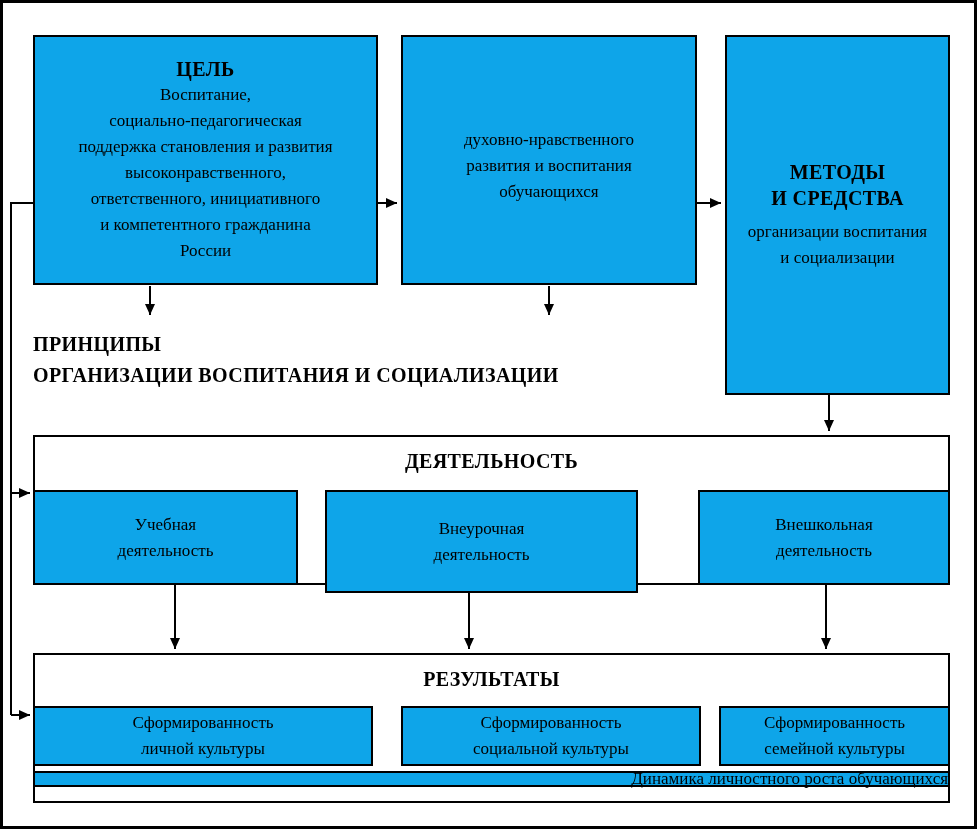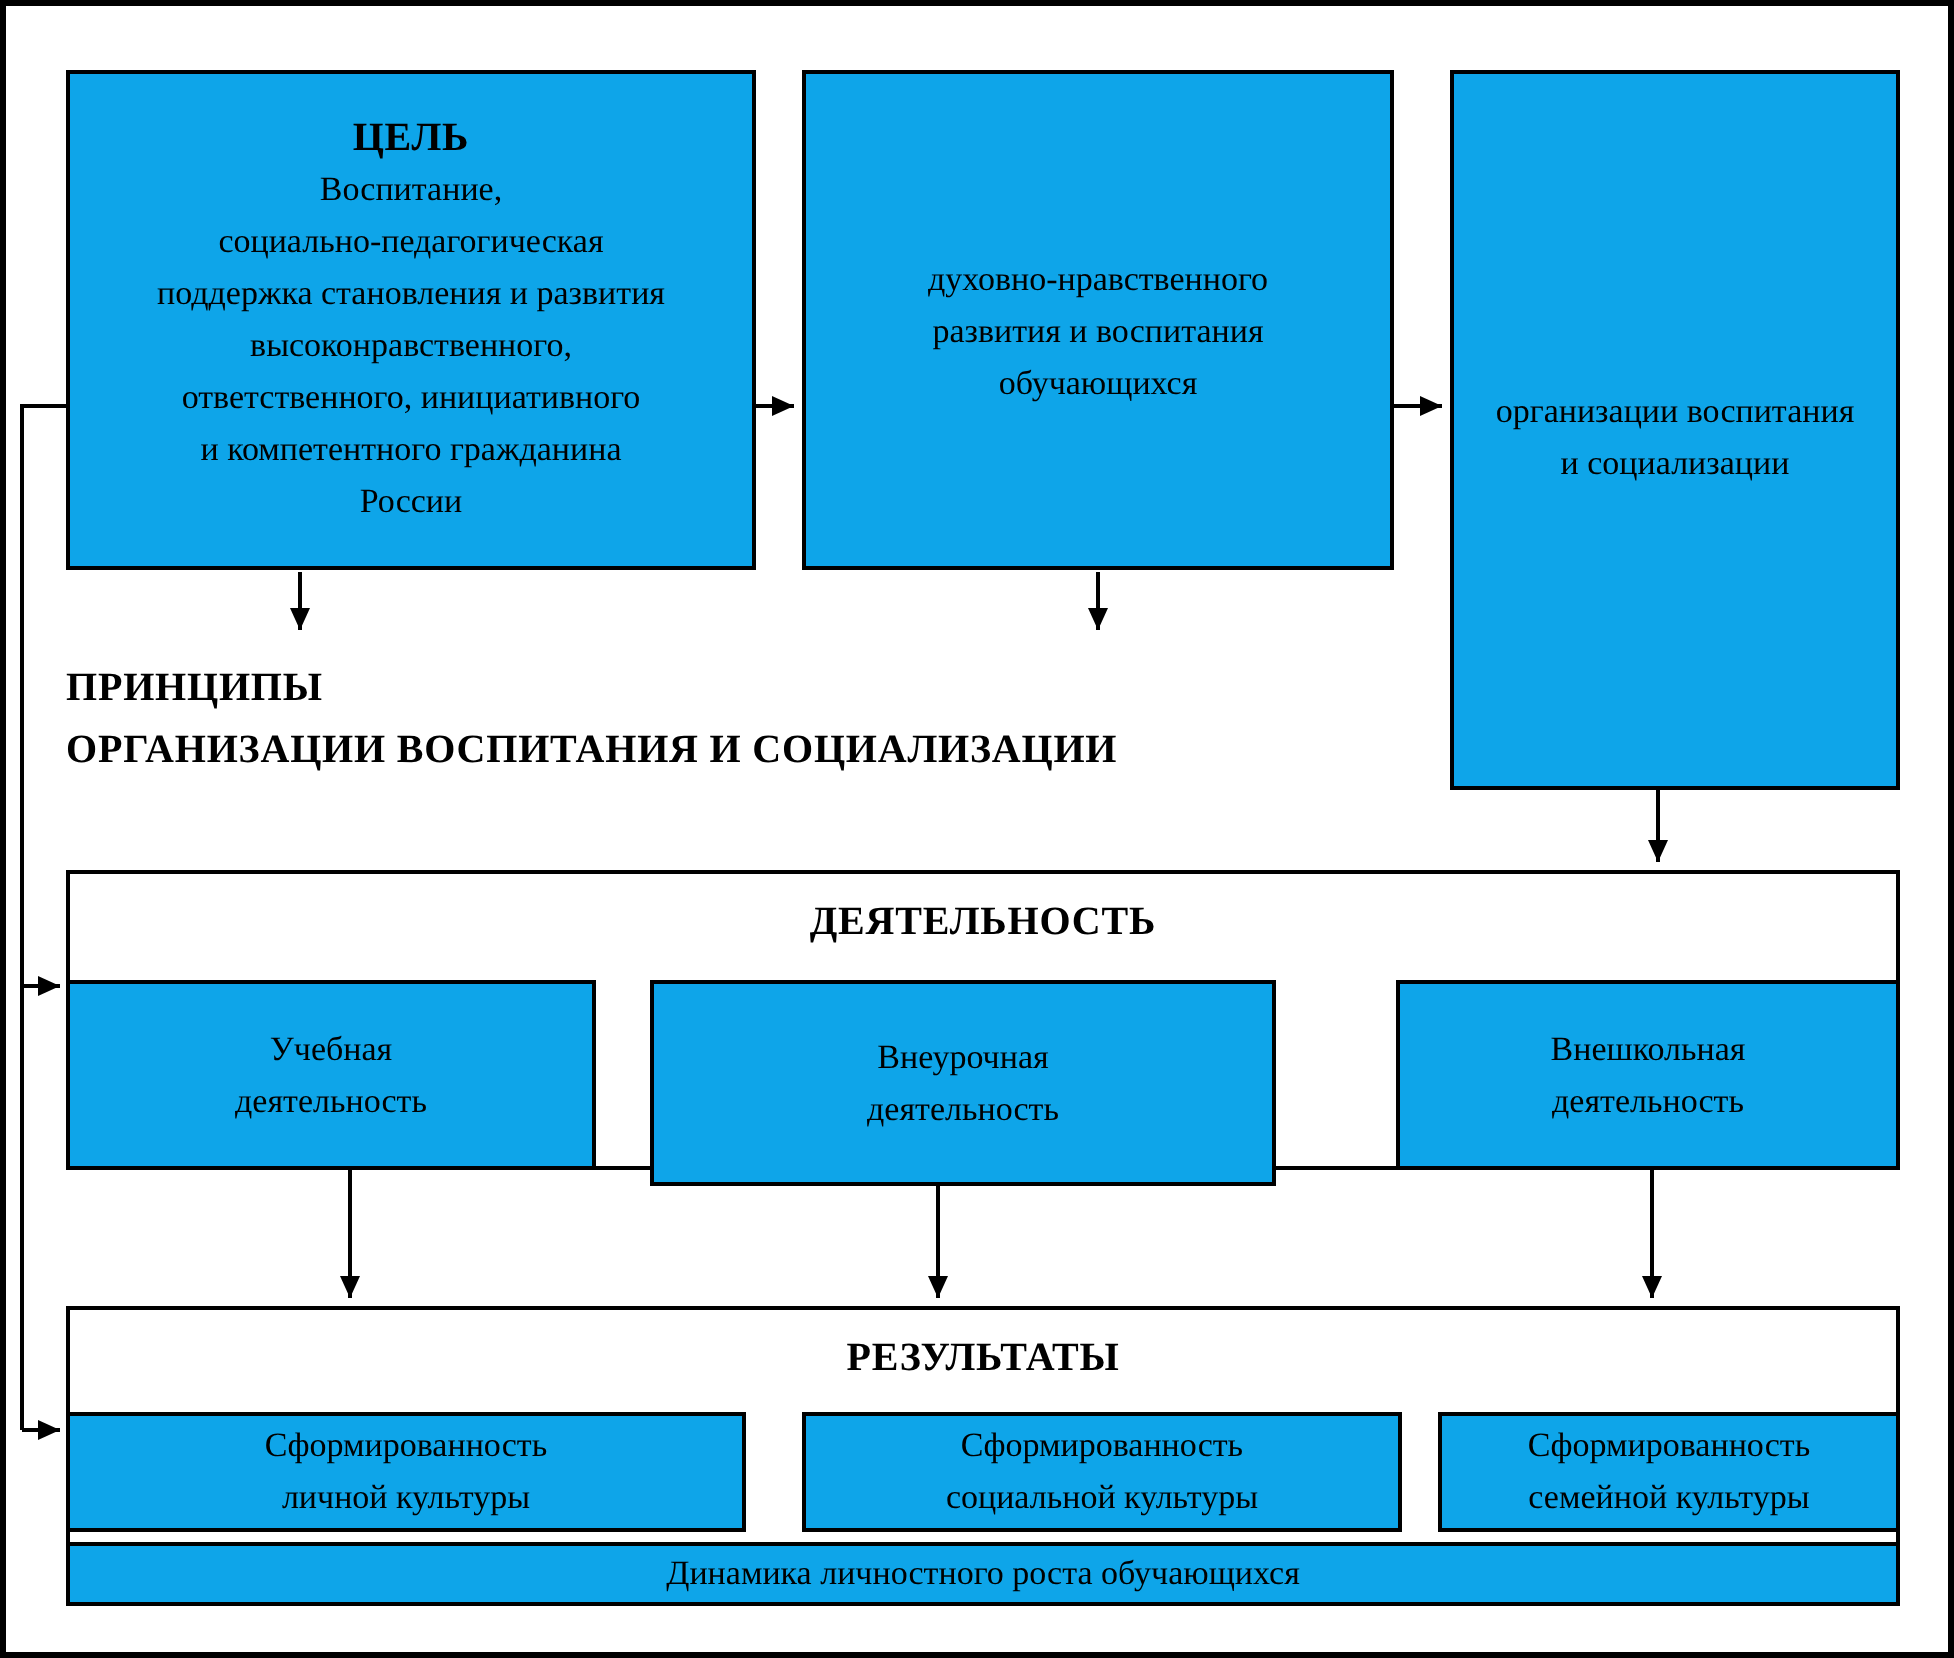--- a/index.html
+++ b/index.html
@@ -70,21 +70,21 @@
   .results  { left: 30px; top: 650px; width: 917px; height: 150px; }
 
   .act1 { left: 30px;  top: 487px; width: 265px; height: 95px; }
   .act2 { left: 322px; top: 487px; width: 313px; height: 103px; }
   .act3 { left: 695px; top: 487px; width: 252px; height: 95px; }
 
   .res1 { left: 30px;  top: 703px; width: 340px; height: 60px; }
   .res2 { left: 398px; top: 703px; width: 300px; height: 60px; }
   .res3 { left: 716px; top: 703px; width: 231px; height: 60px; }
 
-  .res-footer { left: 30px; top: 768px; width: 917px; height: 32px; }
+  .res-footer { left: 30px; top: 768px; width: 917px; height: 16px; align-items: flex-end; }
 
   .connectors {
     position: absolute;
     left: 0; top: 0;
     pointer-events: none;
   }
 </style>
 </head>
 <body>
 
@@ -122,20 +122,22 @@
 России</div>
   </div>
 
   <div class="box content">
     <div class="box-body gap12">духовно-нравственного
 развития и воспитания
 обучающихся</div>
   </div>
 
   <div class="box methods">
+    <div class="box-title">МЕТОДЫ
+И СРЕДСТВА</div>
     <div class="box-body gap8">организации воспитания
 и социализации</div>
   </div>
 
   <div class="principles">ПРИНЦИПЫ
 ОРГАНИЗАЦИИ ВОСПИТАНИЯ И СОЦИАЛИЗАЦИИ</div>
 
   <div class="bigbox activity">
     <div class="box-title">ДЕЯТЕЛЬНОСТЬ</div>
   </div>

